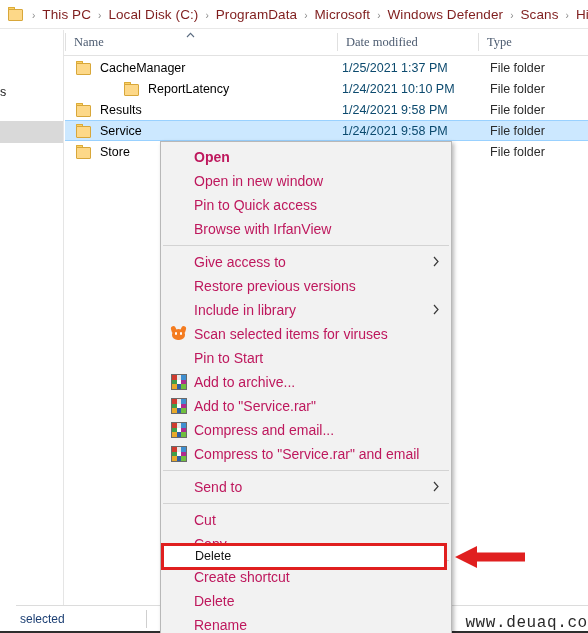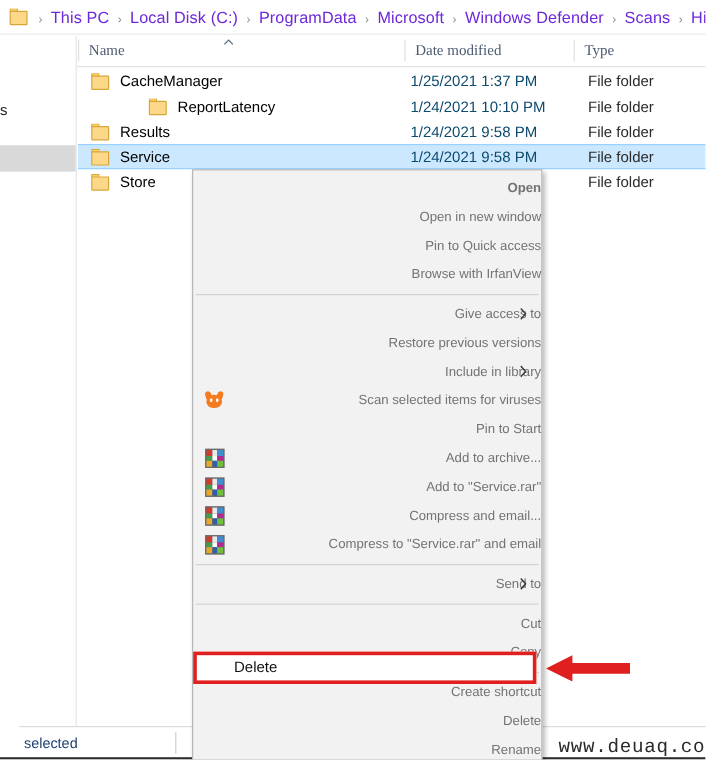--- a/index.html
+++ b/index.html
@@ -48,21 +48,21 @@
   .crumb-folder-icon .body {
     position: absolute; left: 0; top: 2px;
     width: 15px; height: 12px;
     background: #fdd888;
     border: 1px solid #d8a73a;
     box-sizing: border-box;
     border-radius: 0 1px 1px 1px;
   }
   .crumb {
     font-size: 13.5px;
-    color: #6d28d9;
+    color: #7f1d1d;
     padding: 0 3px;
     white-space: nowrap;
     letter-spacing: 0.1px;
   }
   .crumb-sep {
     color: #8a8a8a;
     font-size: 10px;
     padding: 0 4px;
     line-height: 1;
     user-select: none;
@@ -206,24 +206,23 @@
     padding: 3px 0 3px 0;
     z-index: 40;
   }
   .mi {
     position: relative;
     height: 24px;
     display: flex;
     align-items: center;
     box-sizing: border-box;
     padding-left: 33px;
-    font-size: 11px;
-    color: #737373;
-    white-space: nowrap;
-    justify-content: flex-end;
+    font-size: 14px;
+    color: #be185d;
+    white-space: nowrap;
   }
   .mi.bold { font-weight: bold; }
   .mi .micon {
     position: absolute;
     left: 10px; top: 50%;
     margin-top: -8px;
     width: 16px; height: 16px;
   }
   .mi .arrow {
     position: absolute;

